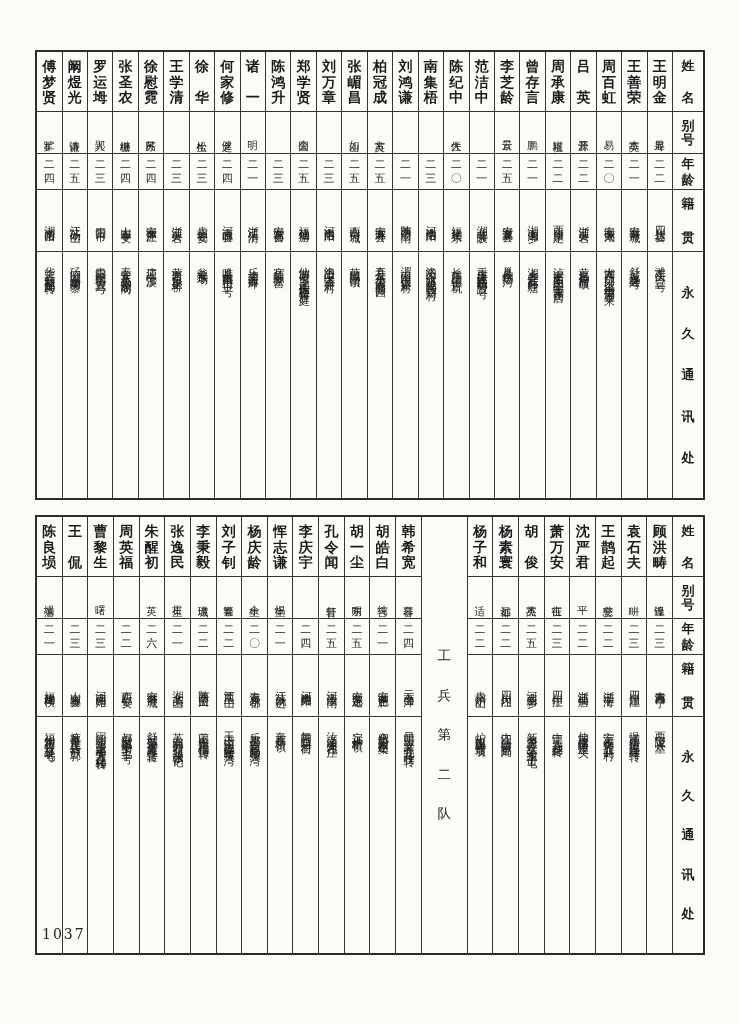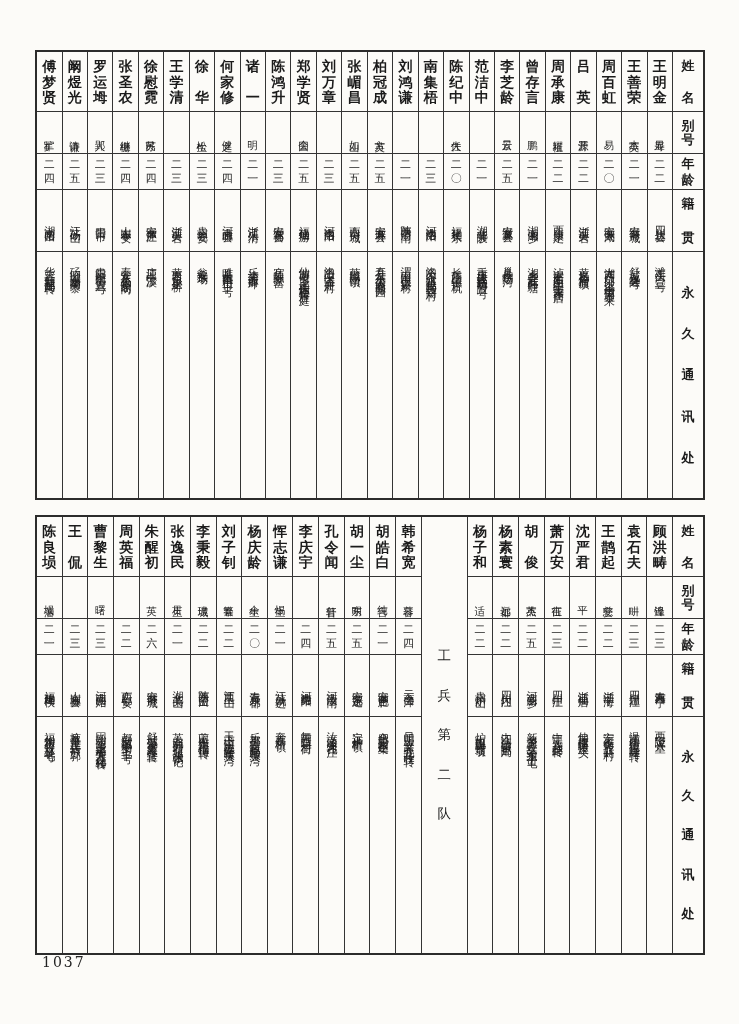--- a/index.html
+++ b/index.html
@@ -42,21 +42,21 @@
   }
   .cell-alias .vtext{font-size:10.5px;letter-spacing:1px;}
   .cell-native .vtext{letter-spacing:2px;}
   .cell-addr .vtext{letter-spacing:2.5px;}
   .section-label{
     display:flex;flex-direction:column;justify-content:center;align-items:center;
     gap:26px;height:100%;
   }
   .section-label span{font-size:13.5px;line-height:1;}
   .page-number{
-    position:absolute;left:42px;top:954px;
+    position:absolute;left:42px;top:926px;
     font-family:"DejaVu Serif",serif;font-size:14px;letter-spacing:2px;color:#222;
   }
 </style>
 </head>
 <body>
 
 <div class="page">
 
   <div id="table-top" class="dir-table">
     <div class="col header-col">

